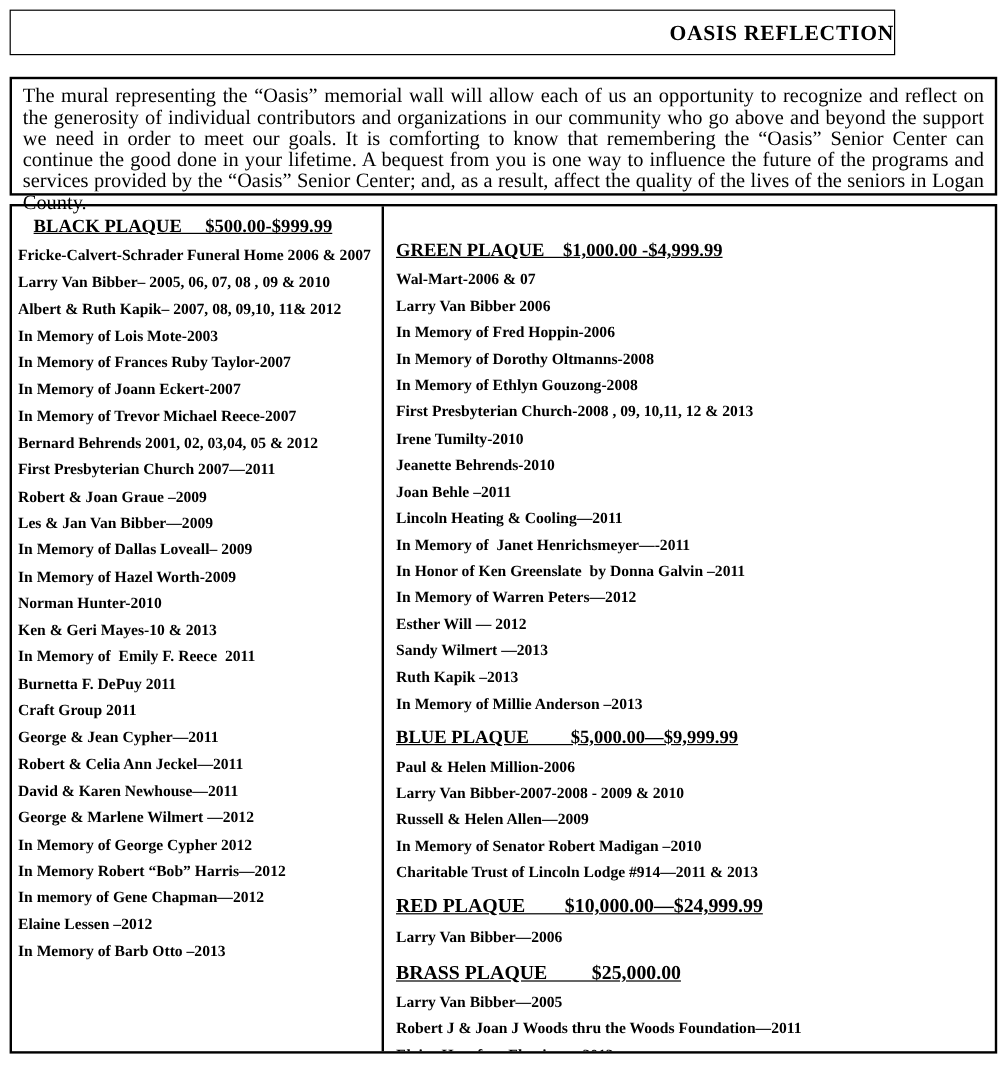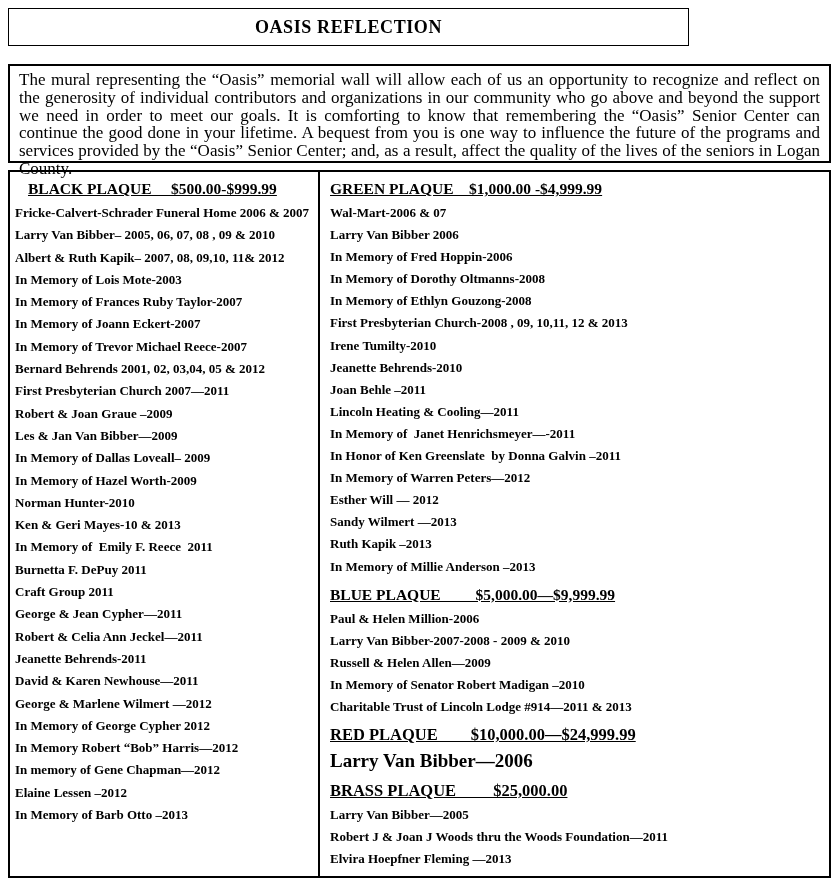--- a/index.html
+++ b/index.html
@@ -5,23 +5,23 @@
   * { box-sizing: border-box; margin: 0; padding: 0; }
   html, body { background: #ffffff; }
   body {
     width: 839px; height: 888px;
     position: relative;
     font-family: "Liberation Serif", serif;
     color: #000000;
   }
   .title-box {
     position: absolute; left: 8px; top: 8px;
-    width: 681px; height: 38px;
+    width: 738px; height: 38px;
     border: 1px solid #000;
-    display: flex; align-items: center; justify-content: center; font-family: Liberation Serif, serif;
+    display: flex; align-items: center; justify-content: flex-end; font-family: Liberation Serif, serif;
   }
   .page-title {
     font-size: 18px; font-weight: bold; letter-spacing: 0.6px;
   }
   .intro-box {
     position: absolute; left: 8px; top: 64px;
     width: 823px; height: 99px;
     border: 2px solid #000;
     padding: 5px 9px 4px 9px;
   }
@@ -34,40 +34,40 @@
     width: 823px; height: 708px;
     border: 2px solid #000;
     display: flex;
   }
   .col { padding: 4px 8px 4px 6px; overflow: hidden; }
   .col-left {
     width: 310px;
     border-right: 2px solid #000;
     padding-left: 5px;
   }
-  .col-right { flex: 1; padding-left: 10px; }
+  .col-right { flex: 1; padding-left: 10px; margin-top: 20px; }
   .plaque-heading {
     font-size: 15.5px; font-weight: bold;
     line-height: 21px;
     margin: 2px 0 3px 0;
     white-space: pre;
   }
   .col-left .plaque-heading { padding-left: 13px; }
   .heading-text { text-decoration: underline; }
   .plaque-list { list-style: none; font-weight: bold; }
   .plaque-item {
     font-size: 13px;
     line-height: 22.3px;
     white-space: pre;
   }
   .col-right .plaque-item { line-height: 22.1px; }
   .plaque-section + .plaque-section .plaque-heading { margin-top: 6px; }
   .section-red .plaque-heading,
   .section-brass .plaque-heading { font-size: 16.5px; }
-  .section-red .plaque-item { font-size: 19px; line-height: 26px; }
+  .section-red .plaque-item { font-size: 13px; line-height: 26px; }
 </style>
 </head>
 <body>
 
 <div class="title-box">
   <h1 class="page-title">OASIS REFLECTION</h1>
 </div>
 
 <div class="intro-box">
   <p class="intro-text">The mural representing the “Oasis” memorial wall will allow each of us an opportunity to recognize and reflect on the generosity of individual contributors and organizations in our community who go above and beyond the support we need in order to meet our goals.  It is comforting to know that  remembering the “Oasis” Senior Center can continue the good done in your  lifetime.  A bequest from you is one way to influence the future of the programs and services provided by the “Oasis” Senior  Center; and, as a result, affect the quality of the lives of the seniors in Logan County.</p>
@@ -114,21 +114,20 @@
 
 
           <li class="plaque-item">Burnetta F. DePuy 2011</li>
 
           <li class="plaque-item">Craft Group 2011</li>
 
           <li class="plaque-item">George &amp; Jean Cypher—2011</li>
 
           <li class="plaque-item">Robert &amp; Celia Ann Jeckel—2011</li>
 
-          <li class="plaque-item">Jeanette Behrends-2011</li>
 
           <li class="plaque-item">David &amp; Karen Newhouse—2011</li>
 
           <li class="plaque-item">George &amp; Marlene Wilmert —2012</li>
 
           <li class="plaque-item">In Memory of George Cypher 2012</li>
 
           <li class="plaque-item">In Memory Robert “Bob” Harris—2012</li>
 
           <li class="plaque-item">In memory of Gene Chapman—2012</li>

